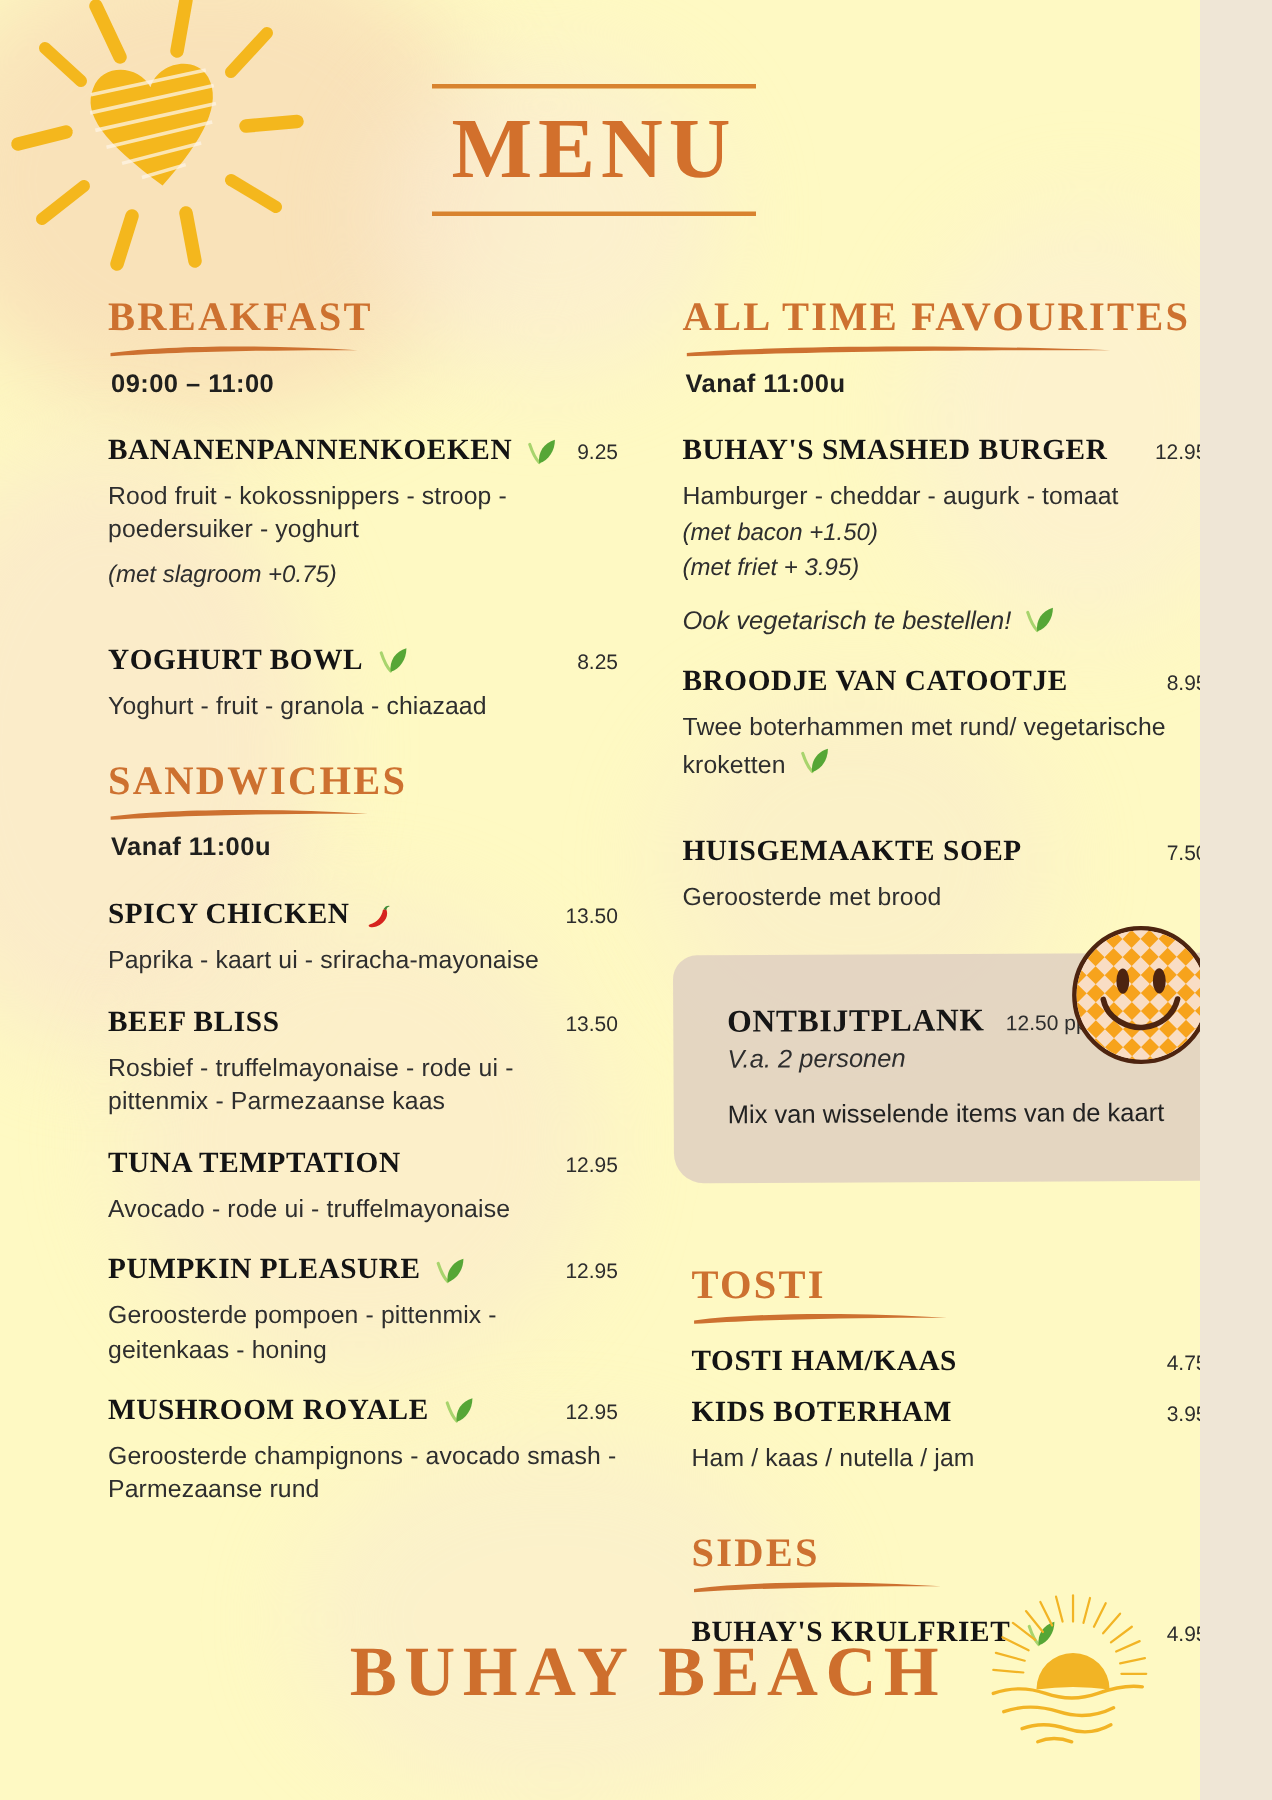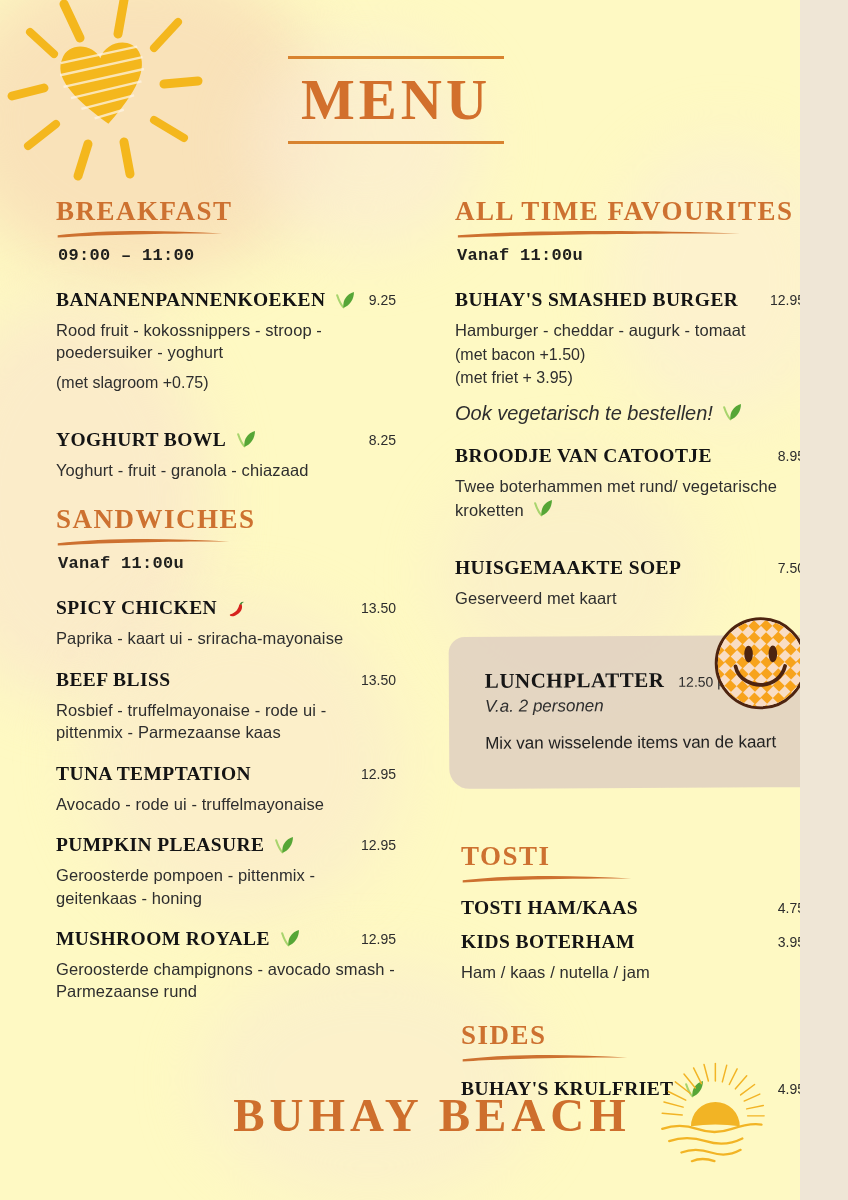--- a/index.html
+++ b/index.html
@@ -17,39 +17,39 @@
 
   
   .heart-sun { position:absolute; left:2px; top:-4px; }
   .menu-head { position:absolute; left:288px; top:56px; width:216px; text-align:center; }
   .menu-rule { height:3px; background:#d8832f; }
   .menu-title { font-family:"Liberation Serif", serif; font-weight:bold; font-size:57px; line-height:82px;
                 color:#d2702c; letter-spacing:4px; }
 
   
   .col { position:absolute; top:195px; }
-  .col-left  { left:56px;  width:340px; }
+  .col-left  { left:72px;  width:340px; }
   .col-right { left:455px; width:350px; }
 
   .sec-title { font-family:"Liberation Serif", serif; font-weight:bold; font-size:27px; letter-spacing:1.5px;
                color:#cd7130; line-height:32px; }
   .swoosh { display:block; height:9px; margin-top:2px; }
-  .hours { font-family:Liberation Mono, monospace; font-weight:bold; font-size:17px; color:#20201e;
+  .hours { font-family:Liberation Sans, sans-serif; font-weight:bold; font-size:17px; color:#20201e;
            margin:8px 0 22px 2px; letter-spacing:.3px; }
 
   .item { margin-bottom:17px; }
   .irow { display:flex; align-items:center; }
   .iname { font-family:"Liberation Serif", serif; font-weight:bold; font-size:19.5px; color:#141414;
            letter-spacing:.4px; line-height:26px; }
   .iico { margin-left:9px; display:inline-flex; }
   .price { margin-left:auto; font-size:14px; color:#2d2d2d; padding-left:8px; white-space:nowrap; }
   .desc { font-size:16.5px; color:#2e2e2e; line-height:1.36; margin-top:6px; letter-spacing:.1px; }
-  .note { font-size:16px; color:#2e2e2e; margin-top:9px; line-height:1.25; }
+  .note { font-size:16px; font-style:italic; color:#2e2e2e; margin-top:9px; line-height:1.25; }
   .note.tight { margin-top:3px; }
-  .extra { display:flex; align-items:flex-start; gap:8px; font-size:20px; font-style:italic; color:#2e2e2e; margin:14px 0 18px; }
+  .extra { display:flex; align-items:flex-end; gap:8px; font-size:17px; font-style:italic; color:#2e2e2e; margin:14px 0 18px; }
 
   .gap-lg { margin-top:34px; }
 
   
   .lunchbox { position:relative; margin:26px 0 0 -6px; width:374px; height:152px;
               background:rgba(226,211,193,.92); border-radius:16px 22px 18px 20px;
               padding:32px 20px 20px 36px; transform:rotate(-.3deg); }
   .lp-row { display:flex; align-items:baseline; gap:14px; }
   .lp-name { font-family:"Liberation Serif", serif; font-weight:bold; font-size:21px; color:#161616; letter-spacing:.5px; }
   .lp-price { font-size:14px; color:#2d2d2d; }
@@ -258,27 +258,27 @@
                 <path d="M9 17 C 8 10, 12 4, 19 2 C 19 9, 15 15, 9 17 Z" fill="#56a636"></path>
               </svg>
             </span></p>
       </div>
 
       <div class="item gap-lg">
         <div class="irow">
           <span class="iname">HUISGEMAAKTE SOEP</span>
           <span class="price">7.50</span>
         </div>
-        <p class="desc">Geserveerd met kaart</p>
+        <p class="desc">Geroosterde met brood</p>
       </div>
     </section>
 
     <div class="lunchbox">
       <div class="lp-row">
-        <span class="lp-name">LUNCHPLATTER</span>
+        <span class="lp-name">ONTBIJTPLANK</span>
         <span class="lp-price">12.50 pp</span>
       </div>
       <div class="lp-sub">V.a. 2 personen</div>
       <div class="lp-desc">Mix van wisselende items van de kaart</div>
       <div class="smiley">
         <div class="checker"></div>
         <svg viewBox="0 0 92 92" width="86" height="86">
           <ellipse cx="33" cy="36" rx="4.6" ry="9" fill="#4d2410"></ellipse>
           <ellipse cx="59" cy="36" rx="4.6" ry="9" fill="#4d2410"></ellipse>
           <path d="M19 49 C 22 64, 38 70, 48 69 C 59 68, 69 61, 72 49" fill="none" stroke="#4d2410" stroke-width="4" stroke-linecap="round"></path>

